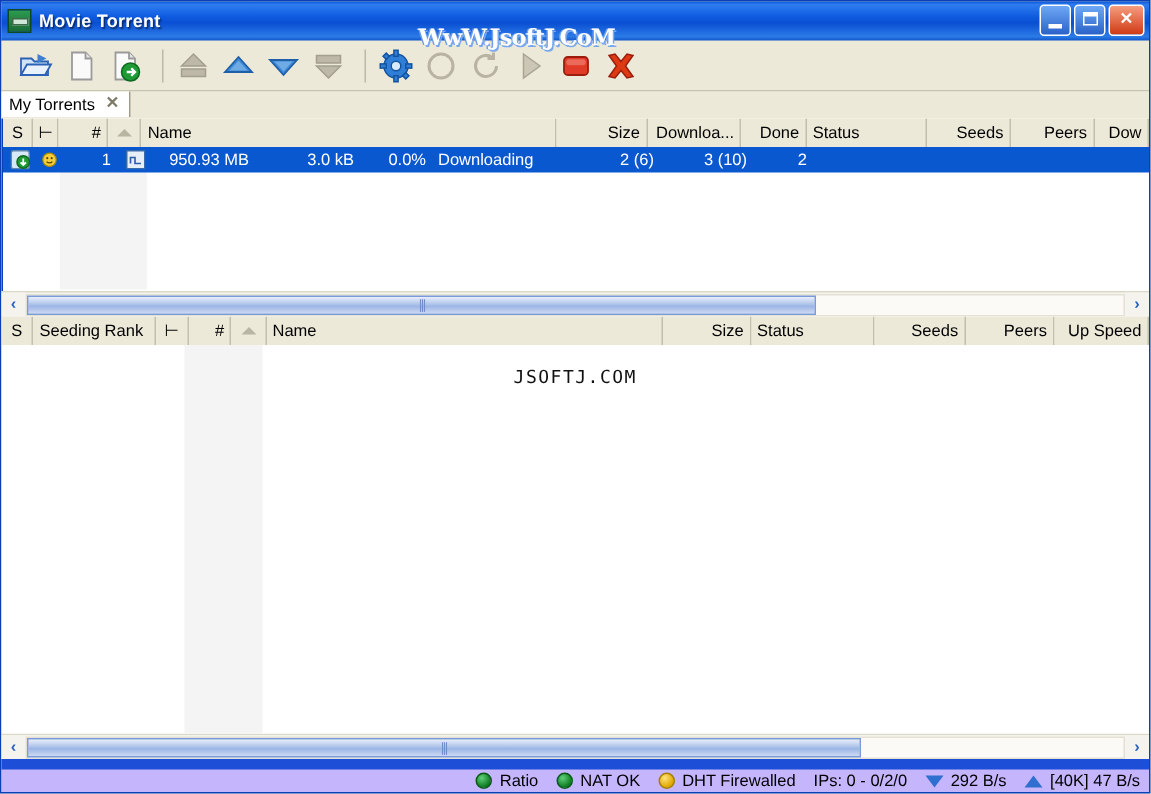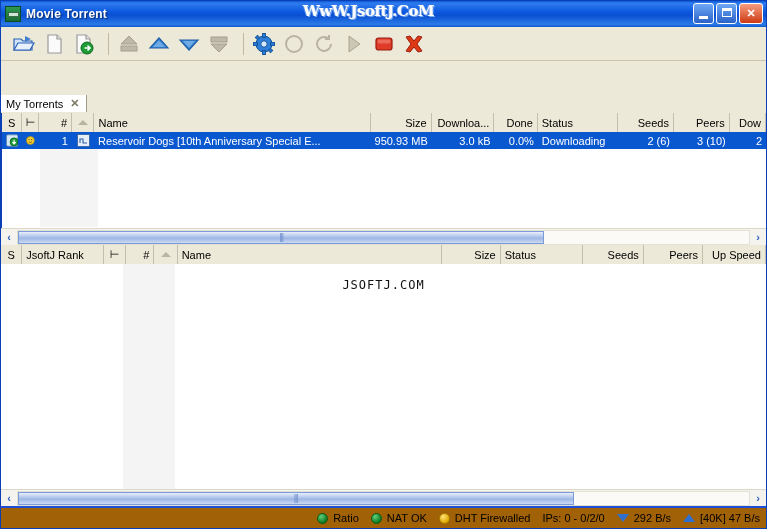--- a/index.html
+++ b/index.html
@@ -10,22 +10,22 @@
 
   
   .titlebar{height:26px;flex:0 0 26px;position:relative;
             background:linear-gradient(to bottom,#0a56d6 0%,#2f7cf0 8%,#0d5ae0 40%,#0a4fd2 55%,#2b7ae8 90%,#1157c9 100%);
             display:flex;align-items:center;padding:0 2px 0 4px;box-sizing:border-box;}
   .title-ico{width:16px;height:16px;flex:0 0 16px;margin-right:5px;position:relative;
              background:linear-gradient(#2c9a4e,#1a6b34);border:1px solid #0c4a22;box-sizing:border-box;}
   .title-ico:after{content:"";position:absolute;left:2px;top:5px;width:11px;height:5px;background:#cfe8d6;
                    border:1px solid #3d6b4a;box-sizing:border-box;}
   .title-text{color:#fff;font-size:12px;font-weight:bold;text-shadow:1px 1px 1px rgba(0,0,0,.5);letter-spacing:.2px;}
-  .title-wm{position:absolute;left:278px;top:1px;color:#fff;font-weight:bold;font-size:15px;
-            font-family:"DejaVu Serif",serif;letter-spacing:-.5px;text-shadow:1px 1px 0 #7aa8ee,-1px 0 0 #6f9fe8;margin-left:24px;}
+  .title-wm{position:absolute;left:278px;top:15px;color:#fff;font-weight:bold;font-size:15px;
+            font-family:"DejaVu Serif",serif;letter-spacing:-.5px;text-shadow:1px 1px 0 #7aa8ee,-1px 0 0 #6f9fe8;}
   .win-btns{position:absolute;right:3px;top:2px;display:flex;gap:2px;}
   .wbtn{width:21px;height:21px;border:1px solid #fff;border-radius:3px;box-sizing:border-box;position:relative;
         background:linear-gradient(to bottom,#6ea8f5,#2a62c8);}
   .wbtn.close{background:linear-gradient(to bottom,#f59d7e,#cf3a14);width:24px;}
   .wbtn .g{position:absolute;left:0;right:0;top:0;bottom:0;color:#fff;font-size:11px;font-weight:bold;
            display:flex;align-items:center;justify-content:center;line-height:1;}
   .wbtn .bar{position:absolute;left:5px;bottom:4px;width:9px;height:3px;background:#fff;}
   .wbtn .sq{position:absolute;left:5px;top:4px;width:10px;height:9px;border:1px solid #fff;border-top-width:3px;box-sizing:border-box;}
 
   
@@ -34,21 +34,21 @@
   .menu-item{font-size:11px;color:#000;padding:2px 8px;cursor:default;}
 
   
   .toolbar{height:33px;flex:0 0 33px;background:#ece9d8;display:flex;align-items:center;padding-left:10px;
            border-bottom:1px solid #c8c4b0;}
   .tb{width:26px;height:26px;margin-right:4px;position:relative;display:inline-block;}
   .tsep{width:1px;height:22px;background:#bdb9a5;margin:0 7px;}
   svg{display:block;}
 
   
-  .tabstrip{height:18px;flex:0 0 18px;background:#ece9d8;position:relative;margin-top:34px;}
+  .tabstrip{height:18px;flex:0 0 18px;background:#ece9d8;position:relative;}
   .tab{position:absolute;left:0;top:0;height:18px;background:#fff;border-right:1px solid #9e9a86;
        border-bottom:1px solid #fff;display:flex;align-items:center;padding:0 4px 0 5px;box-sizing:border-box;}
   .tab-label{font-size:11px;color:#000;}
   .tab-x{margin-left:7px;color:#7d7a68;font-size:11px;font-weight:bold;line-height:1;}
   .tabstrip .underline{position:absolute;left:0;right:0;bottom:0;height:1px;background:#ece9d8;}
 
   
   .pane{background:#fff;position:relative;box-sizing:border-box;overflow:hidden;}
   .pane-top{flex:0 0 115px;border-left:1px solid #0a3fb5;}
   .pane-bot{flex:1 1 auto;}
@@ -75,22 +75,22 @@
   .hscroll{height:17px;flex:0 0 17px;background:#f4f3ee;display:flex;align-items:center;
            border-top:1px solid #dcd8c8;box-sizing:border-box;}
   .sb-arrow{width:16px;height:16px;display:flex;align-items:center;justify-content:center;
             color:#2b5fc0;font-size:11px;font-weight:bold;background:#f4f3ee;}
   .sb-track{flex:1 1 auto;height:15px;background:#fbfaf7;position:relative;border:1px solid #e3e0d4;box-sizing:border-box;}
   .sb-thumb{position:absolute;top:0;bottom:0;background:linear-gradient(to bottom,#e8eefb,#aec3ea 45%,#9bb5e5 55%,#cdd9f3);
             border:1px solid #7b9bd8;box-sizing:border-box;display:flex;align-items:center;justify-content:center;}
   .grip{color:#6f8ec9;font-size:9px;letter-spacing:-1px;}
 
   
-  .statusbar{height:22px;flex:0 0 22px;background:#a16207;display:flex;align-items:center;justify-content:flex-end;
-             padding-right:6px;border-top:2px solid #1d4ed8;box-sizing:border-box;}
+  .statusbar{height:22px;flex:0 0 22px;background:#c4b5fd;display:flex;align-items:center;justify-content:flex-end;
+             padding-right:6px;border-top:7px solid #1d4ed8;box-sizing:border-box;}
   .st{display:flex;align-items:center;font-size:11px;color:#000;margin-left:12px;}
   .dot{width:11px;height:11px;border-radius:50%;margin-right:5px;box-sizing:border-box;}
   .dot.green{background:radial-gradient(circle at 35% 30%,#5fd07a,#0f7a22 70%);border:1px solid #0a5a18;}
   .dot.yellow{background:radial-gradient(circle at 35% 30%,#ffe27a,#e0a800 70%);border:1px solid #a87f00;}
   .tri{width:0;height:0;margin-right:5px;}
   .tri.down{border-left:6px solid transparent;border-right:6px solid transparent;border-top:8px solid #2f6fd0;}
   .tri.up{border-left:6px solid transparent;border-right:6px solid transparent;border-bottom:8px solid #2f6fd0;}
 </style>
 </head>
 <body>
@@ -267,21 +267,20 @@
             <path d="M4 8.1c1.3 1.6 3.7 1.6 5 0" stroke="#5a4400" stroke-width="1.1" fill="none"></path>
           </svg>
         </div>
         <div class="cell r" style="width:36px">1</div>
         <div class="cell c" style="width:24px">
           <svg width="13" height="13" viewBox="0 0 13 13">
             <rect x="0.5" y="0.5" width="12" height="12" fill="#e6eef8" stroke="#3a6aa8"></rect>
             <path d="M3 9V5h3v4h4" stroke="#2b5fa8" stroke-width="1.1" fill="none"></path>
           </svg>
         </div>
-        <div class="cell" style="width:312px">Reservoir Dogs [10th Anniversary Special E...</div>
         <div class="cell r" style="width:68px">950.93 MB</div>
         <div class="cell r" style="width:70px">3.0 kB</div>
         <div class="cell r" style="width:48px">0.0%</div>
         <div class="cell" style="width:90px">Downloading</div>
         <div class="cell r" style="width:62px">2 (6)</div>
         <div class="cell r" style="width:62px">3 (10)</div>
         <div class="cell r" style="width:40px">2</div>
       </div>
     </div>
   </div>
@@ -292,21 +291,21 @@
       <div class="sb-thumb" style="left:0;width:72%">
         <span class="grip">|||</span>
       </div>
     </div>
     <div class="sb-arrow">›</div>
   </div>
 
   <div class="pane pane-bot">
     <div class="hdr">
       <div class="hc c" style="width:22px">S</div>
-      <div class="hc" style="width:86px">JsoftJ Rank</div>
+      <div class="hc" style="width:86px">Seeding Rank</div>
       <div class="hc c" style="width:22px">⊢</div>
       <div class="hc r" style="width:30px">#</div>
       <div class="hc c" style="width:24px">
           <i class="sortmark"></i>
         </div>
       <div class="hc" style="width:278px">Name</div>
       <div class="hc r" style="width:62px">Size</div>
       <div class="hc" style="width:86px">Status</div>
       <div class="hc r" style="width:64px">Seeds</div>
       <div class="hc r" style="width:62px">Peers</div>

